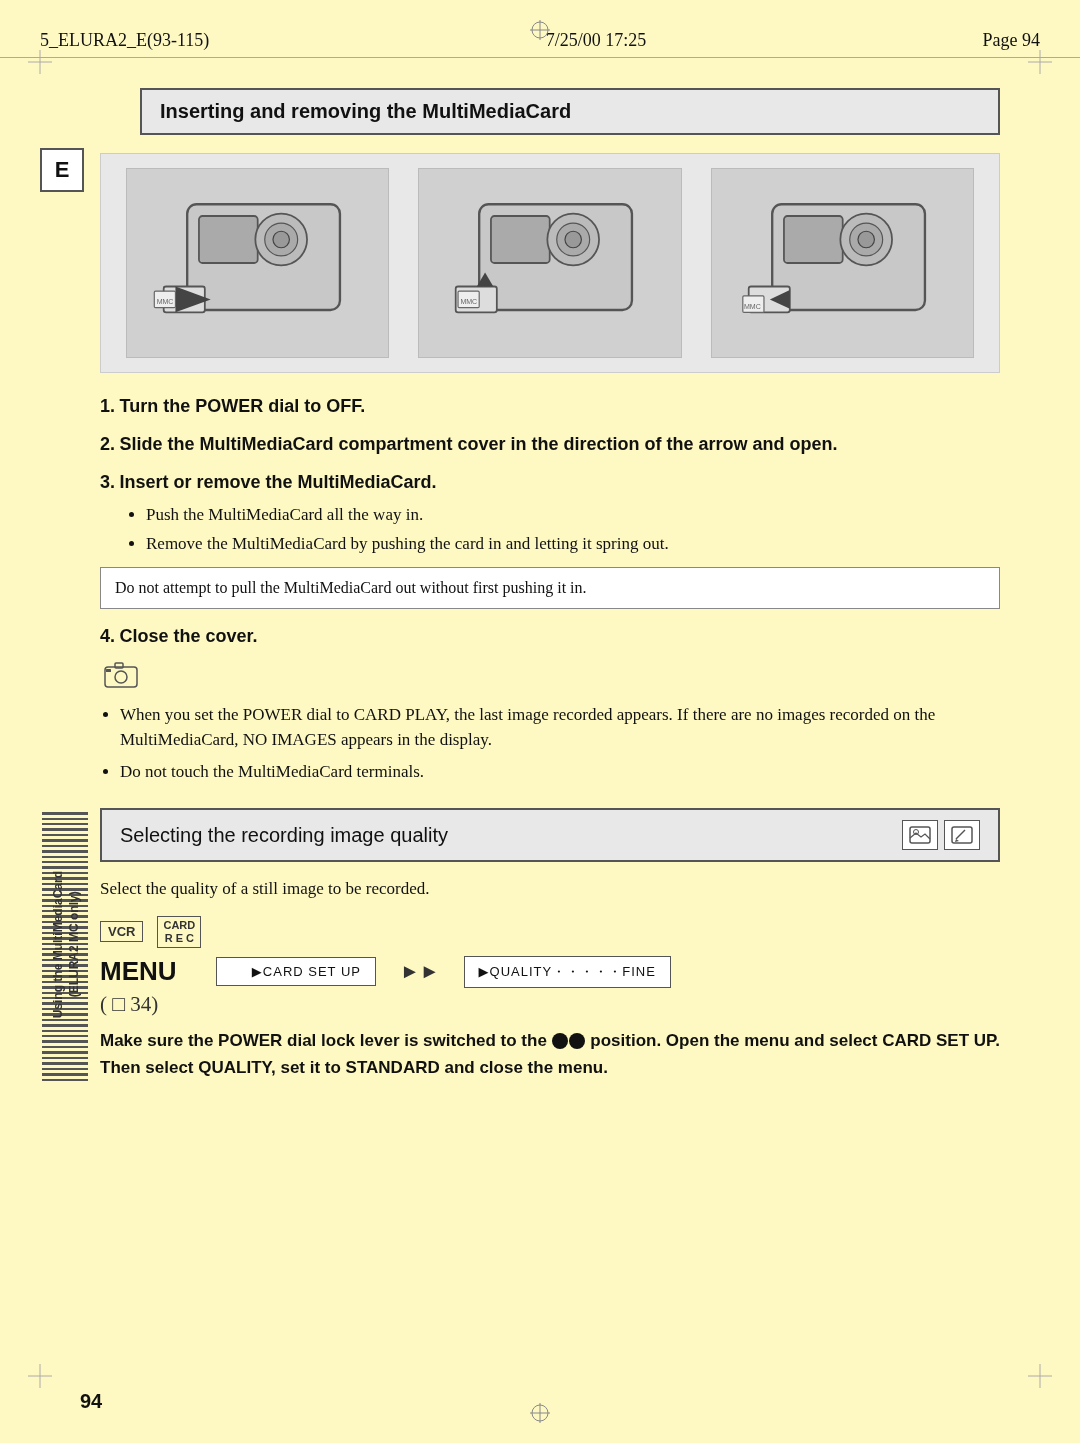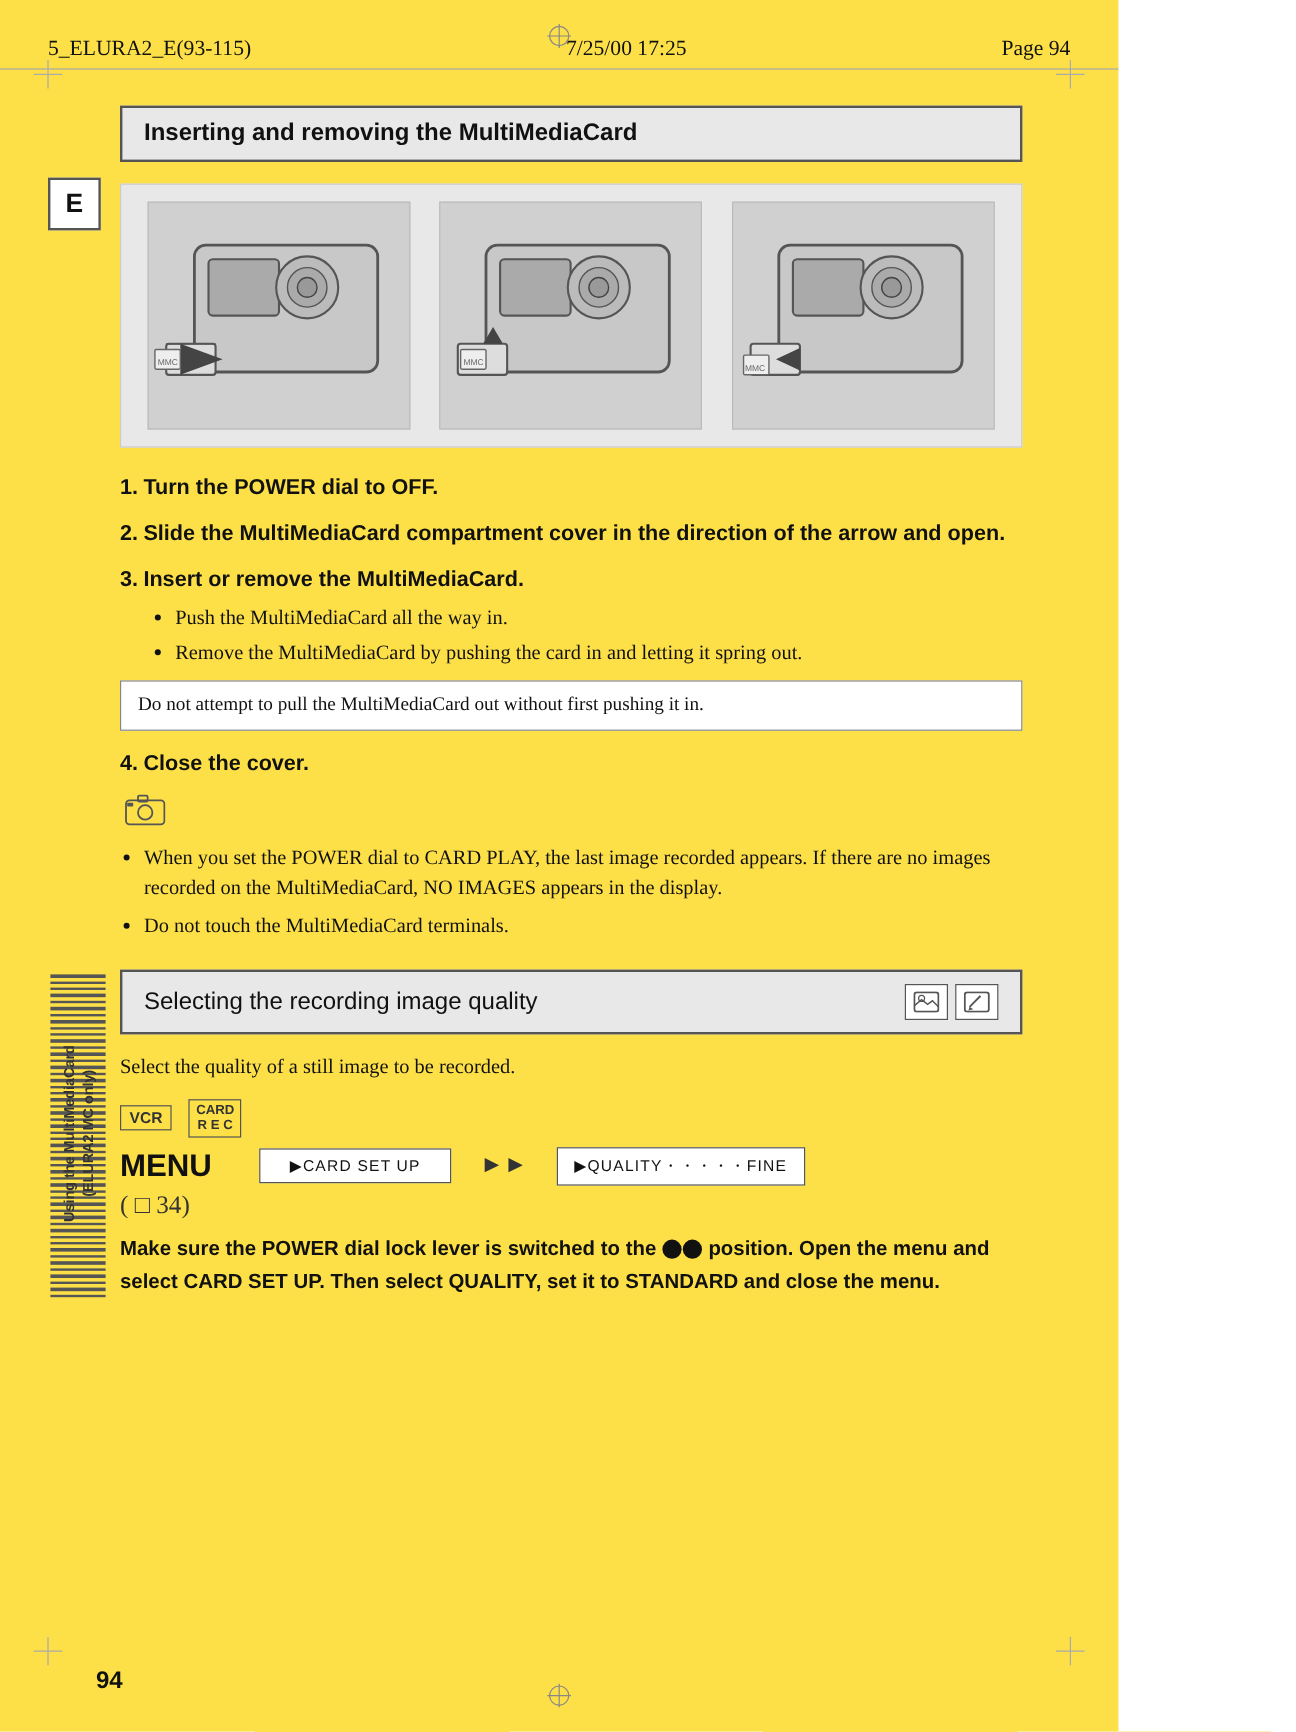--- a/index.html
+++ b/index.html
@@ -8,23 +8,23 @@
       width: 1080px;
       min-height: 1443px;
       background: #fff;
       font-family: 'Times New Roman', Times, serif;
       font-size: 18px;
       color: #111;
       position: relative;
     }
 
     .page-container {
-      width: 932px;
+      width: 1080px;
       min-height: 1443px;
-      background: #fde047;
+      background: #fef9c3;
       position: relative;
       padding: 30px 0 0 0;
     }
 
     
     .header-bar {
       display: flex;
       align-items: center;
       justify-content: space-between;
       padding: 0 40px;
@@ -58,20 +58,21 @@
 
     
     .section-header {
       background: #e8e8e8;
       border: 2px solid #555;
       padding: 10px 18px;
       font-size: 20px;
       font-weight: bold;
       font-family: Arial, sans-serif;
       margin-bottom: 18px;
+      margin-left: 40px;
     }
 
     .section-header-second {
       background: #e8e8e8;
       border: 2px solid #555;
       padding: 10px 18px;
       font-size: 20px;
       font-weight: normal;
       font-family: Arial, sans-serif;
       margin-bottom: 14px;
@@ -217,21 +218,21 @@
       min-width: 90px;
     }
 
     .menu-box {
       border: 1px solid #555;
       padding: 6px 14px;
       font-size: 13px;
       font-family: Arial, sans-serif;
       background: #fff;
       min-width: 160px;
-      text-align: center;
+      text-align: right;
       letter-spacing: 1px;
     }
 
     .menu-arrow {
       font-size: 20px;
       margin: 0 8px;
       color: #333;
     }
 
     .menu-box-right {

